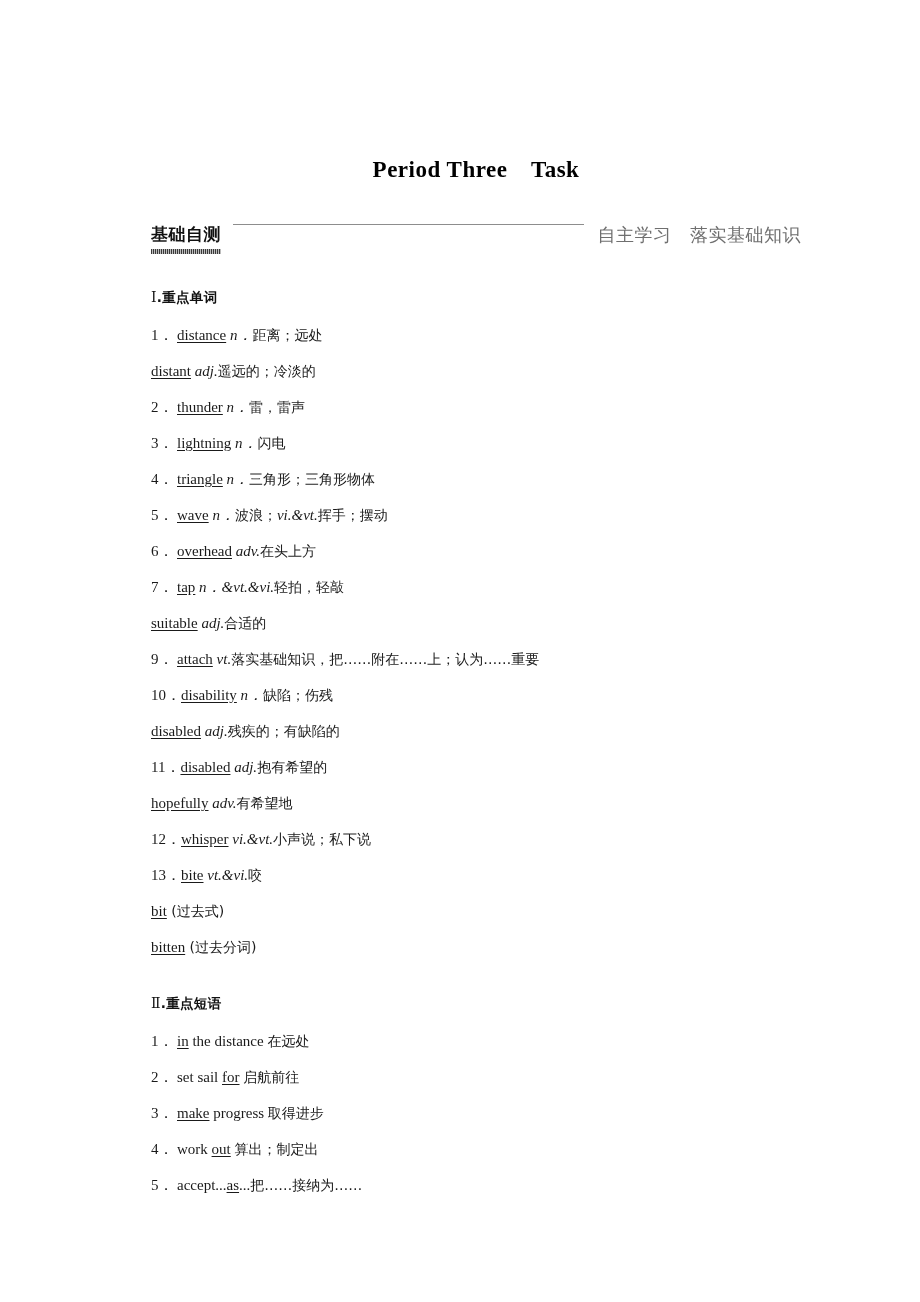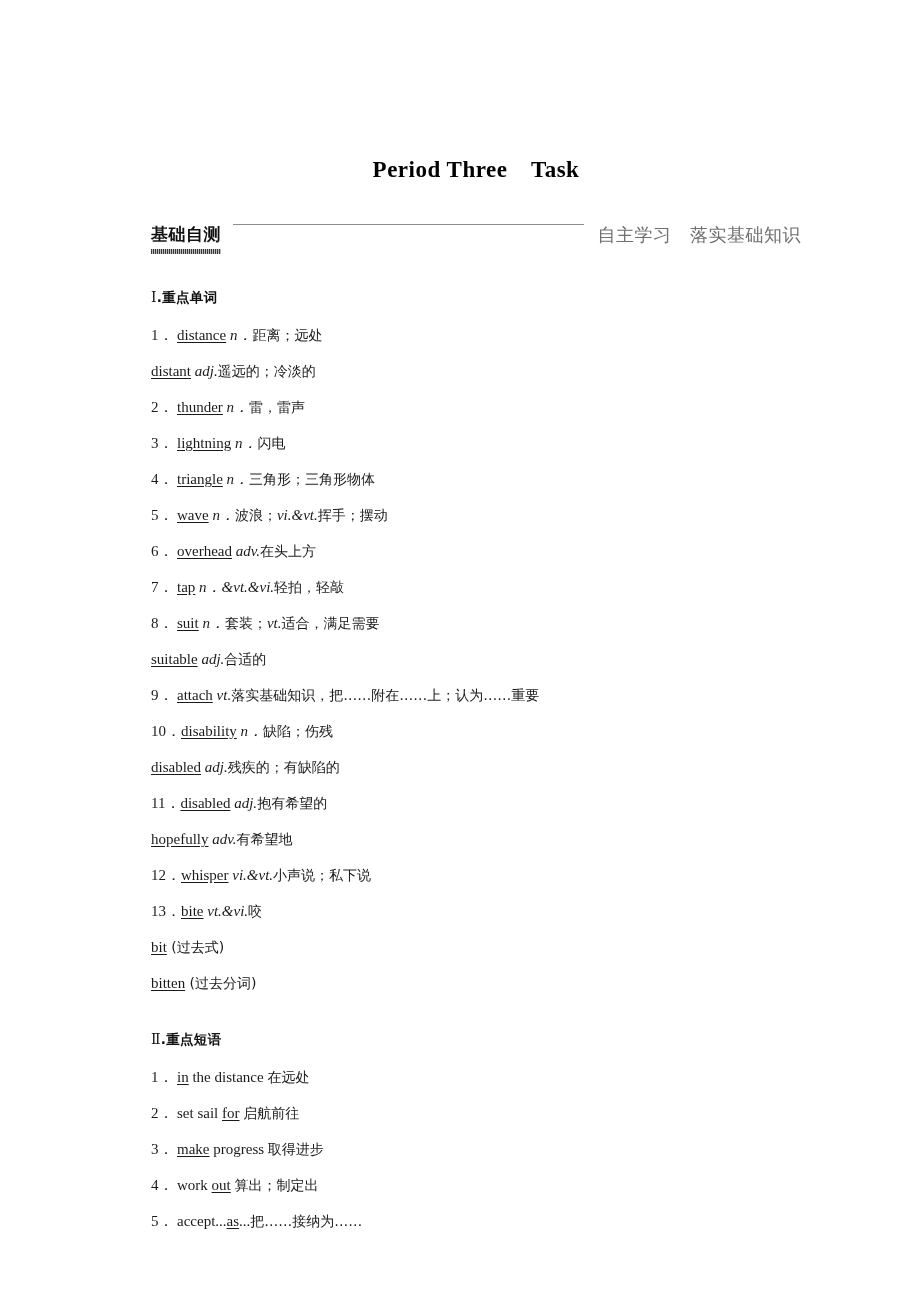--- a/index.html
+++ b/index.html
@@ -148,21 +148,20 @@
     </div>
     <div id="word-list">
         <div class="entry"><span class="num">1．</span><span class="u">distance</span><span class="it"> n．</span><span class="cn">距离；远处</span></div>
         <div class="entry sub-entry"><span class="u">distant</span><span class="it"> adj.</span><span class="cn">遥远的；冷淡的</span></div>
         <div class="entry"><span class="num">2．</span><span class="u">thunder</span><span class="it"> n．</span><span class="cn">雷，雷声</span></div>
         <div class="entry"><span class="num">3．</span><span class="u">lightning</span><span class="it"> n．</span><span class="cn">闪电</span></div>
         <div class="entry"><span class="num">4．</span><span class="u">triangle</span><span class="it"> n．</span><span class="cn">三角形；三角形物体</span></div>
         <div class="entry"><span class="num">5．</span><span class="u">wave</span><span class="it"> n．</span><span class="cn">波浪；</span><span class="it">vi.&amp;vt.</span><span class="cn">挥手；摆动</span></div>
         <div class="entry"><span class="num">6．</span><span class="u">overhead</span><span class="it"> adv.</span><span class="cn">在头上方</span></div>
         <div class="entry"><span class="num">7．</span><span class="u">tap</span><span class="it"> n．</span><span class="it">&amp;vt.&amp;vi.</span><span class="cn">轻拍，轻敲</span></div>
-        <div class="entry"><span class="num">8．</span><span class="u">suit</span><span class="it"> n．</span><span class="cn">套装；</span><span class="it">vt.</span><span class="cn">适合，满足需要</span></div>
         <div class="entry sub-entry"><span class="u">suitable</span><span class="it"> adj.</span><span class="cn">合适的</span></div>
         <div class="entry"><span class="num">9．</span><span class="u">attach</span><span class="it"> vt.</span><span class="cn">落实基础知识，把……附在……上；认为……重要</span></div>
         <div class="entry"><span class="num">10．</span><span class="u">disability</span><span class="it"> n．</span><span class="cn">缺陷；伤残</span></div>
         <div class="entry sub-entry"><span class="u">disabled</span><span class="it"> adj.</span><span class="cn">残疾的；有缺陷的</span></div>
         <div class="entry"><span class="num">11．</span><span class="u">disabled</span><span class="it"> adj.</span><span class="cn">抱有希望的</span></div>
         <div class="entry sub-entry"><span class="u">hopefully</span><span class="it"> adv.</span><span class="cn">有希望地</span></div>
         <div class="entry"><span class="num">12．</span><span class="u">whisper</span><span class="it"> vi.&amp;vt.</span><span class="cn">小声说；私下说</span></div>
         <div class="entry"><span class="num">13．</span><span class="u">bite</span><span class="it"> vt.&amp;vi.</span><span class="cn">咬</span></div>
         <div class="entry sub-entry"><span class="u">bit</span><span class="cn"> (过去式)</span></div>
         <div class="entry sub-entry"><span class="u">bitten</span><span class="cn"> (过去分词)</span></div>

